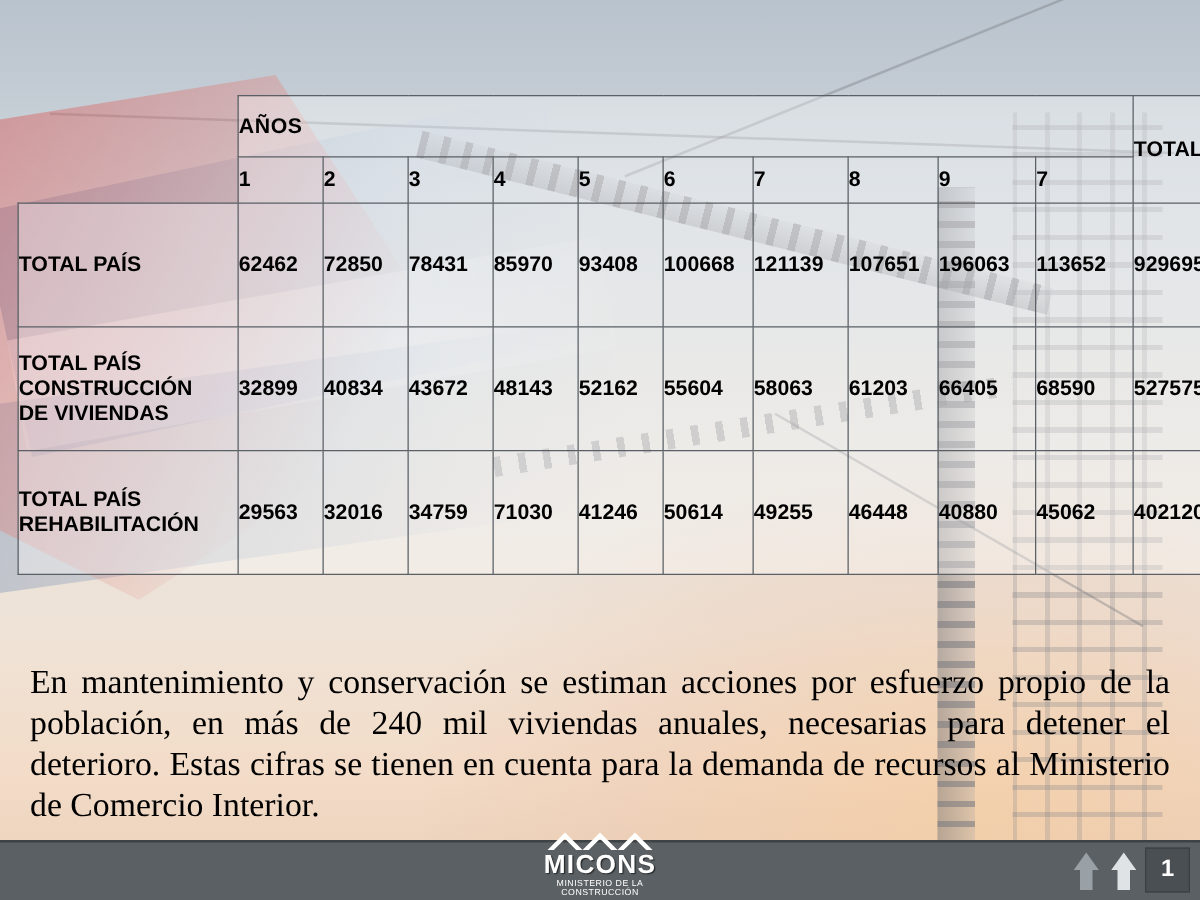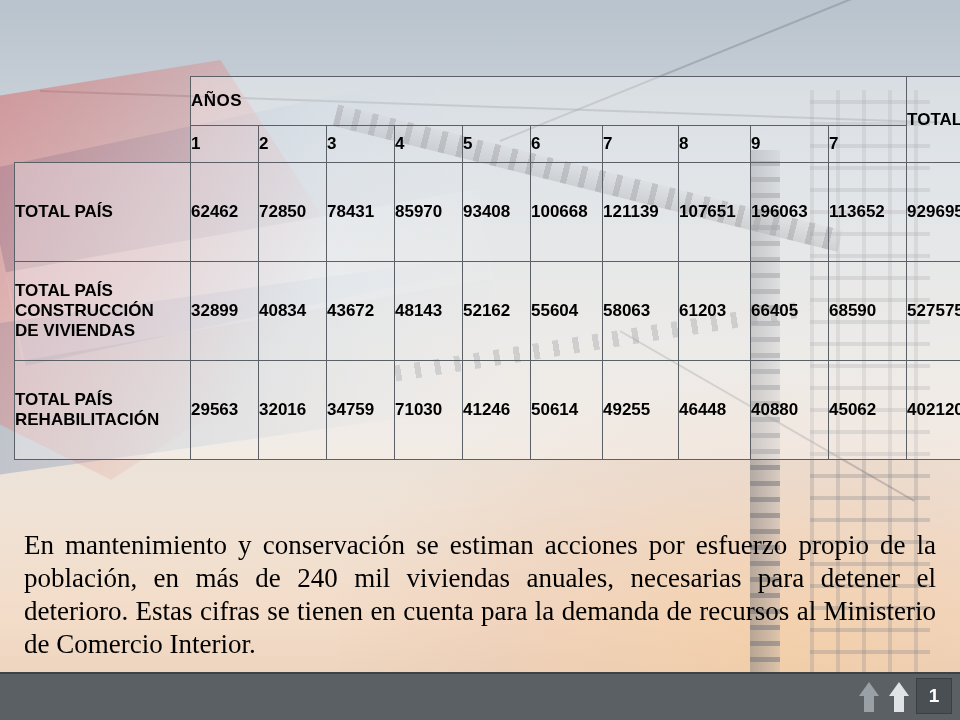--- a/index.html
+++ b/index.html
@@ -374,20 +374,29 @@
           <td class="total-col">402120</td>
         </tr>
       </tbody>
     </table>
   </div>
 
   <div id="paragraph">En mantenimiento y conservación se estiman acciones por esfuerzo propio de la población, en más de 240 mil viviendas anuales, necesarias para detener el deterioro. Estas cifras se tienen en cuenta para la demanda de recursos al Ministerio de Comercio Interior.</div>
 
   <div id="footer-bar"></div>
 
+  <div id="logo">
+    <svg class="roofs" viewBox="0 0 92 16">
+      <polygon points="4,16 18,2 32,16 27,16 18,7 9,16" fill="#ffffff"></polygon>
+      <polygon points="32,16 46,2 60,16 55,16 46,7 37,16" fill="#ffffff"></polygon>
+      <polygon points="60,16 74,2 88,16 83,16 74,7 65,16" fill="#ffffff"></polygon>
+    </svg>
+    <span class="micons">MICONS</span>
+    <span class="sub">MINISTERIO DE LA CONSTRUCCIÓN</span>
+  </div>
 
   <div id="nav-arrows">
     <div class="arrow-up dim"></div>
     <div class="arrow-up"></div>
   </div>
 
   <div id="page-badge">1</div>
 
 </div>
 

